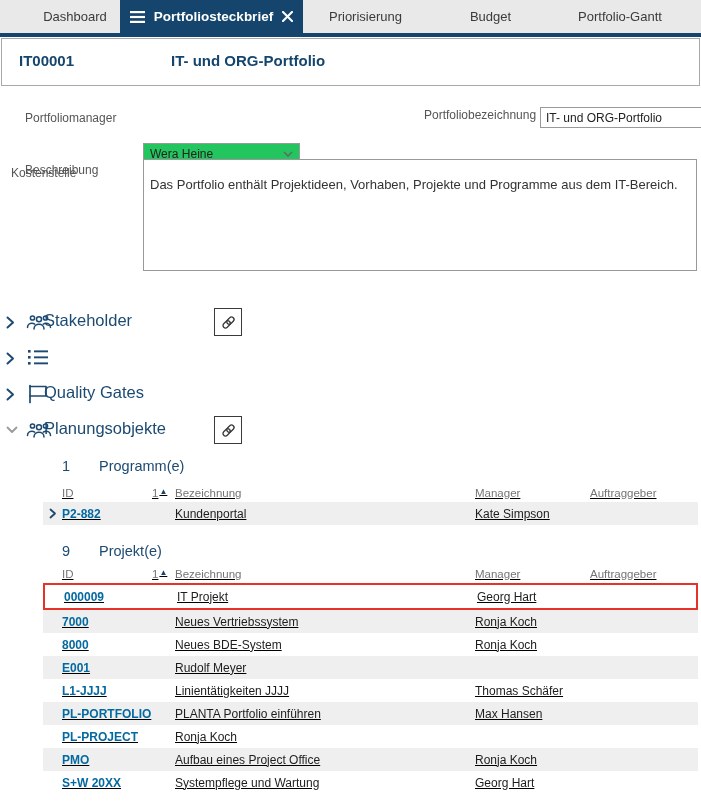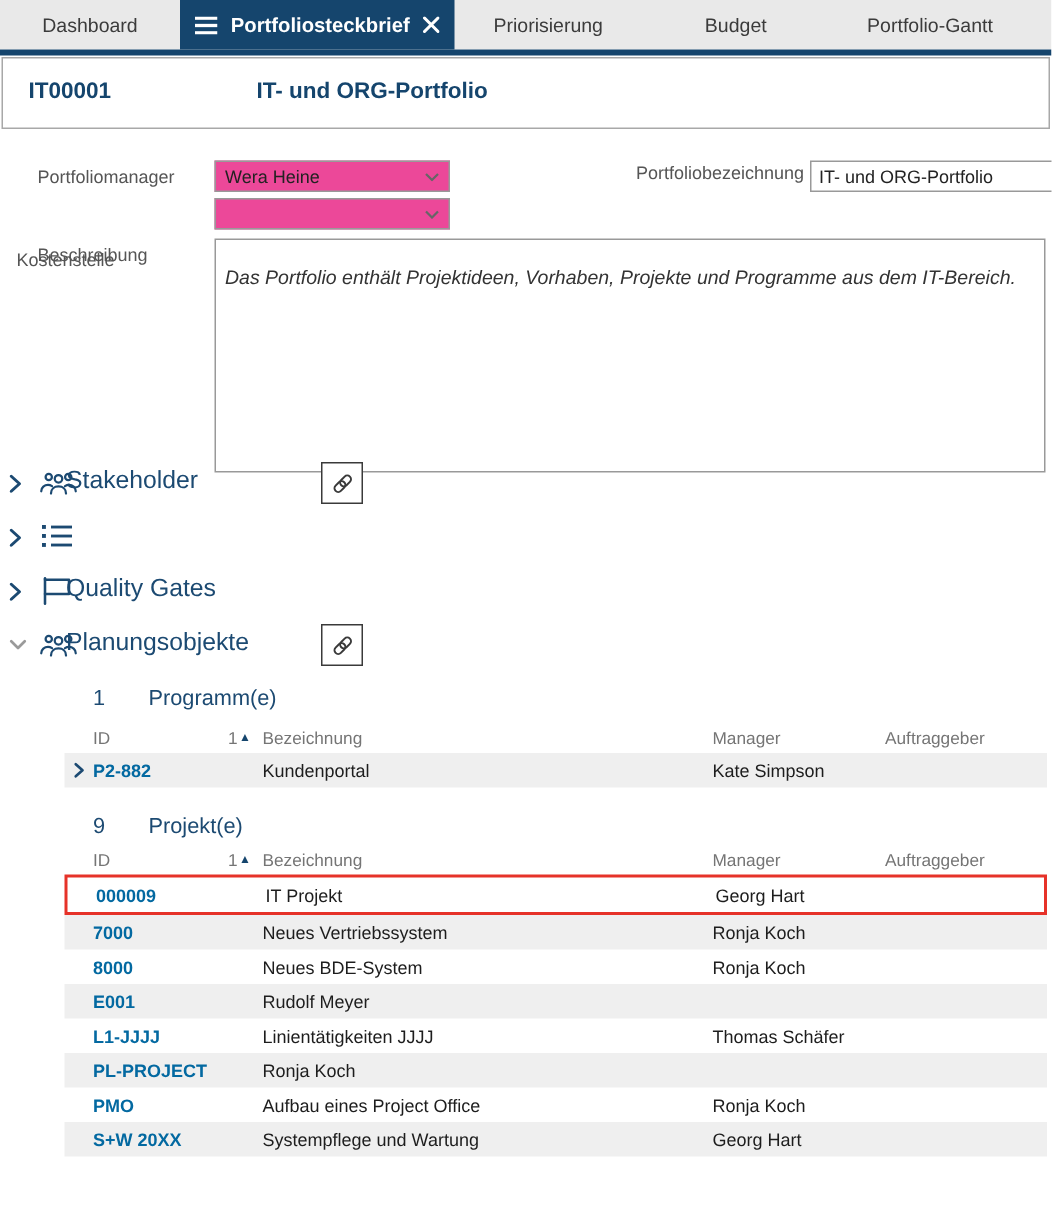--- a/index.html
+++ b/index.html
@@ -5,58 +5,58 @@
   html,body{margin:0;padding:0;}
   body{
     width:701px;height:805px;position:relative;background:#ffffff;
     font-family:"Liberation Sans",sans-serif;overflow:hidden;
     -webkit-font-smoothing:antialiased;
   }
   
   .tabbar{position:absolute;top:0;left:0;width:701px;height:33px;background:#e9e9e9;}
   .tab{position:absolute;top:0;height:33px;display:flex;align-items:center;justify-content:center;
        font-size:13px;color:#3b3b3b;cursor:pointer;white-space:nowrap;}
-  .tab.t0{left:0;width:120px;}
+  .tab.t0{left:15px;width:120px;}
   .tab.t2{left:303px;width:125px;}
   .tab.t3{left:428px;width:125px;}
   .tab.t4{left:545px;width:150px;}
   .tab.active{left:120px;width:183px;background:#15456d;color:#ffffff;font-weight:bold;gap:9px;font-size:13.5px;}
   .tab.active .burger,.tab.active .closex{display:flex;align-items:center;}
   .underline{position:absolute;top:33px;left:0;width:701px;height:4px;background:#15456d;}
 
   
   .idcard{position:absolute;top:38px;left:1px;width:697px;height:46px;background:#fff;border:1px solid #a8a8a8;}
   .idcard .pid{position:absolute;left:17px;top:13px;font-size:15px;font-weight:bold;color:#15456d;}
   .idcard .ptitle{position:absolute;left:169px;top:13px;font-size:15px;font-weight:bold;color:#15456d;}
 
   
   .lbl{position:absolute;font-size:12px;color:#555555;white-space:nowrap;}
-  .selectbox{position:absolute;height:19px;border:1px solid #999;background:#ec4899;font-size:12px;color:#222;
-             display:flex;align-items:center;padding:0 6px;cursor:pointer;}
+  .selectbox{position:absolute;height:19px;border:1px solid #999;background:#22c55e;font-size:12px;color:#222;
+             display:flex;align-items:center;padding:0 6px;cursor:pointer;margin-top:36px;}
   .selectbox .val{flex:1;overflow:hidden;white-space:nowrap;}
   .selectbox .dd{color:#666;font-size:10px;margin-left:4px;}
   .txtinput{position:absolute;height:19px;border:1px solid #999;background:#fff;font-size:12px;color:#222;
             padding:0 5px;outline:none;box-sizing:content-box;}
   .txtarea{position:absolute;border:1px solid #999;background:#fff;font-size:13px;color:#333;
            padding:16px 6px 4px 6px;resize:none;outline:none;font-family:"Liberation Sans",sans-serif;
            box-sizing:border-box;line-height:17px;}
 
   
   .section{position:absolute;left:0;width:701px;height:28px;cursor:pointer;}
   .sec-chev{position:absolute;left:6px;top:8px;width:9px;height:13px;}
   .sec-icon{position:absolute;left:26px;top:3px;width:26px;height:22px;}
   .sec-label{position:absolute;left:44px;top:3px;font-size:16.5px;color:#1c4a72;}
   .linkbox{position:absolute;left:214px;top:0px;width:26px;height:26px;border:1px solid #3a3a3a;
            background:#fff;display:flex;align-items:center;justify-content:center;cursor:pointer;}
 
   
   .count-line{position:absolute;font-size:14.5px;color:#1c4a72;}
   .count-line .num{position:absolute;left:62px;top:0;}
   .count-line .cl-title{position:absolute;left:99px;top:0;}
-  .table{position:absolute;left:43px;width:655px;}
+  .table{position:absolute;left:43px;width:655px;text-decoration:underline;}
   .t-head,.t-row{display:grid;grid-template-columns:19px 90px 23px 300px 115px 1fr;align-items:center;}
   .t-head{height:17px;font-size:11.5px;color:#757575;margin-bottom:1px;}
   .t-head .h-sort{display:flex;align-items:center;gap:1px;}
   .t-head .tri{color:#15456d;font-size:8px;line-height:8px;position:relative;top:-1px;}
   .t-row{height:23px;font-size:12px;color:#1d1d1d;box-sizing:content-box;}
   .t-row .c-id{color:#0369a1;font-weight:bold;text-decoration:none;cursor:pointer;}
   .t-row .c-chev{display:flex;align-items:center;justify-content:center;}
   .t-row.highlighted{border:2px solid #e63229;background:#fff !important;}
   .tbl-programme .t-row:nth-child(odd){background:#efefef;}
   .tbl-projekte  .t-row:nth-child(even){background:#efefef;}
@@ -114,21 +114,21 @@
 <div class="selectbox" style="left:143px;top:132px;width:143px;">
   <span class="val"></span>
   <span class="dd">
     <svg width="10" height="6" viewBox="0 0 10 6">
         <path d="M1 1 L5 5 L9 1" stroke="#666" stroke-width="1.5" fill="none"></path>
       </svg>
   </span>
 </div>
 
 <span class="lbl" style="left:25px;top:163px;">Beschreibung</span>
-<textarea class="txtarea" style="left: 143px; top: 159px; width: 554px; height: 156px; font-style: italic;">Das Portfolio enthält Projektideen, Vorhaben, Projekte und Programme aus dem IT-Bereich.</textarea>
+<textarea class="txtarea" style="left: 143px; top: 159px; width: 554px; height: 112px;">Das Portfolio enthält Projektideen, Vorhaben, Projekte und Programme aus dem IT-Bereich.</textarea>
 
 <div class="section" style="top:308px;">
   <span class="sec-chev">
     <svg width="9" height="13" viewBox="0 0 9 13">
         <path d="M1.5 1.5 L7 6.5 L1.5 11.5" stroke="#1c4a72" stroke-width="2" fill="none" stroke-linecap="round" stroke-linejoin="round"></path>
       </svg>
   </span>
   <span class="sec-icon">
     <svg width="26" height="22" viewBox="0 0 26 20">
         <g stroke="#1c4a72" stroke-width="1.5" fill="none" stroke-linecap="round">
@@ -303,20 +303,28 @@
       <div class="t-row">
         <span class="c-chev"></span>
         <a class="c-id">L1-JJJJ</a>
         <span></span>
         <span class="c-bez">Linientätigkeiten JJJJ</span>
         <span class="c-mgr">Thomas Schäfer</span>
         <span class="c-auf"></span>
       </div>
       <div class="t-row">
         <span class="c-chev"></span>
+        <a class="c-id">PL-PORTFOLIO</a>
+        <span></span>
+        <span class="c-bez">PLANTA Portfolio einführen</span>
+        <span class="c-mgr">Max Hansen</span>
+        <span class="c-auf"></span>
+      </div>
+      <div class="t-row">
+        <span class="c-chev"></span>
         <a class="c-id">PL-PROJECT</a>
         <span></span>
         <span class="c-mgr">Ronja Koch</span>
         <span class="c-auf"></span>
       </div>
       <div class="t-row">
         <span class="c-chev"></span>
         <a class="c-id">PMO</a>
         <span></span>
         <span class="c-bez">Aufbau eines Project Office</span>

